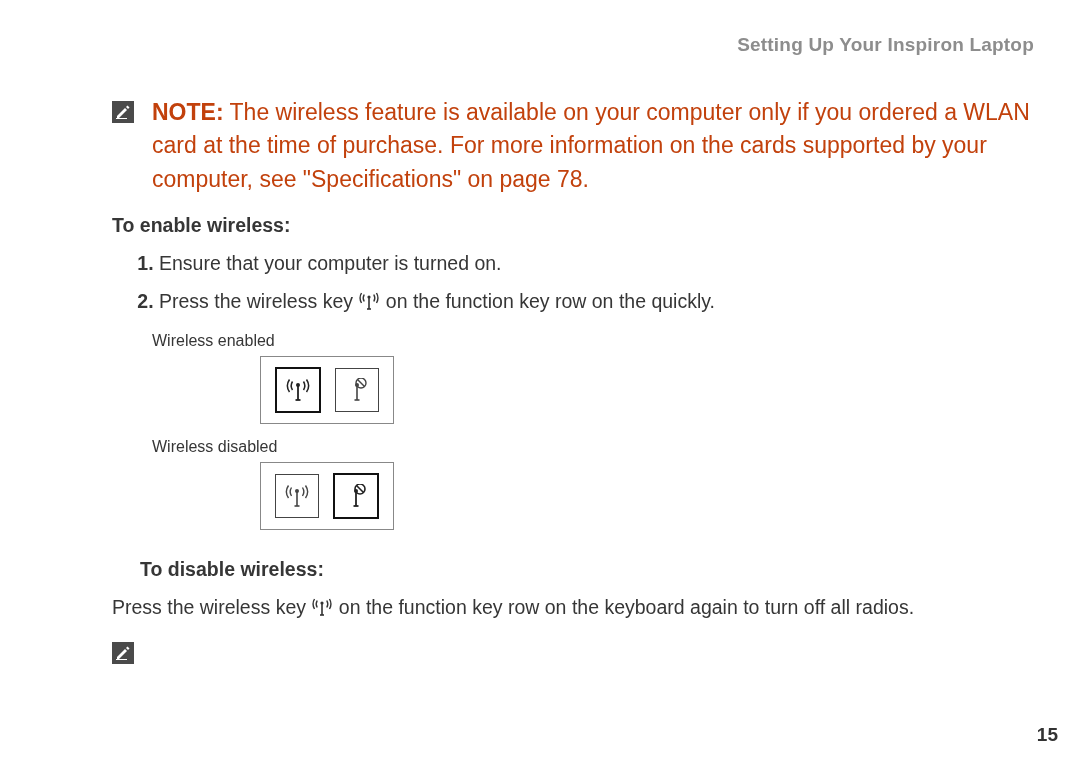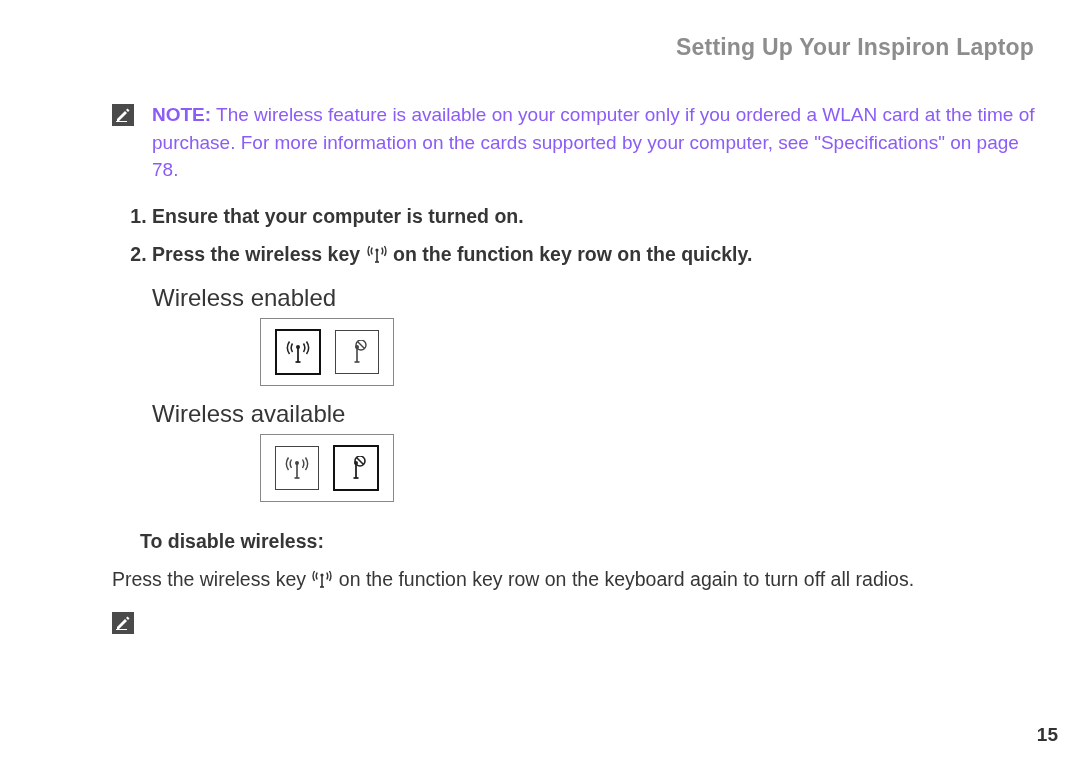--- a/index.html
+++ b/index.html
@@ -13,71 +13,70 @@
     width: 1080px;
     height: 766px;
     position: relative;
     box-sizing: border-box;
     padding: 34px 38px 0 112px;
   }
   .header {
     text-align: right;
     font-weight: 700;
     color: #8d8d8d;
-    font-size: 23px;
+    font-size: 19px;
     margin-right: 8px;
     margin-bottom: 40px;
     letter-spacing: 0.2px;
   }
   .note-block {
     position: relative;
     padding-left: 40px;
-    font-size: 19px;
+    font-size: 23px;
     line-height: 1.45;
-    color: #8b5cf6;
+    color: #c2410c;
     margin-bottom: 18px;
   }
   .note-icon {
     position: absolute;
     left: 0;
     top: 3px;
     width: 22px;
     height: 22px;
   }
   .section-heading {
     font-weight: 700;
     font-size: 19.5px;
     color: #363636;
     margin: 12px 0 12px 0;
   }
   ol.steps {
-    margin: 0;
+    margin: 7px;
     padding: 0 0 0 40px;
     font-size: 19.5px;
     line-height: 1.45;
-    font-weight: bold;
   }
   ol.steps li {
     margin-bottom: 10px;
     padding-left: 0;
   }
   ol.steps li::marker {
     font-weight: 700;
     color: #363636;
   }
   .step-sub {
     display: block;
     margin-top: 2px;
   }
   .inline-icon {
     display: inline-block;
     vertical-align: -2px;
   }
   .status-label {
-    font-size: 24px;
+    font-size: 16px;
     margin: 14px 0 6px 40px;
     color: #363636;
   }
   .status-box {
     margin-left: 148px;
     border: 1px solid #888;
     display: inline-flex;
     align-items: center;
     gap: 14px;
     padding: 10px 14px;
@@ -124,20 +123,21 @@
       <svg viewBox="0 0 22 22" width="22" height="22">
         <rect x="0" y="0" width="22" height="22" fill="#4a4a4a"></rect>
         <path d="M5 15 L13 7 L15 9 L7 17 L5 17 Z" fill="#fff"></path>
         <path d="M14 6 L16 8 L17.5 6.5 L15.5 4.5 Z" fill="#fff"></path>
         <rect x="4" y="17" width="11" height="1" fill="#fff"></rect>
       </svg>
     </span>
     <span><strong>NOTE:</strong><span> The wireless feature is available on your computer only if you ordered a WLAN card at the time of purchase. For more information on the cards supported by your computer, see "Specifications" on page 78.</span></span>
   </div>
 
+  <div class="section-heading">To enable wireless:</div>
 
   <ol class="steps">
     <li><span>Ensure that your computer is turned on.</span></li>
     <li>
       <span>Press the wireless key </span><span class="inline-icon">
         <svg width="22" height="18" viewBox="0 0 22 18">
           <path d="M11 6 L11 17" stroke="#333" stroke-width="1.6" fill="none"></path>
           <path d="M9 17 L13 17" stroke="#333" stroke-width="1.6"></path>
           <circle cx="11" cy="5" r="1.6" fill="#333"></circle>
           <path d="M6.2 2.5 A7 7 0 0 0 6.2 9.5" stroke="#333" stroke-width="1.4" fill="none"></path>
@@ -168,21 +168,21 @@
           <path d="M13 8 L13 22" stroke="#444" stroke-width="1.6"></path>
           <path d="M10.5 22 L15.5 22" stroke="#444" stroke-width="1.6"></path>
           <circle cx="13" cy="7" r="2" fill="#444"></circle>
           <circle cx="17" cy="5" r="5" stroke="#444" stroke-width="1.4" fill="none"></circle>
           <path d="M13.5 1.5 L20.5 8.5" stroke="#444" stroke-width="1.4"></path>
         </svg>
       </div>
     </div>
   </div>
 
-  <div class="status-label">Wireless available</div>
+  <div class="status-label">Wireless disabled</div>
   <div>
     <div class="status-box">
       <div class="tile">
         <svg width="26" height="24" viewBox="0 0 26 24">
           <path d="M13 8 L13 22" stroke="#444" stroke-width="1.6"></path>
           <path d="M10.5 22 L15.5 22" stroke="#444" stroke-width="1.6"></path>
           <circle cx="13" cy="7" r="2" fill="#444"></circle>
           <path d="M7.5 3.5 A8 8 0 0 0 7.5 12" stroke="#444" stroke-width="1.4" fill="none"></path>
           <path d="M4.5 1.5 A11 11 0 0 0 4.5 14" stroke="#444" stroke-width="1.4" fill="none"></path>
           <path d="M18.5 3.5 A8 8 0 0 1 18.5 12" stroke="#444" stroke-width="1.4" fill="none"></path>

